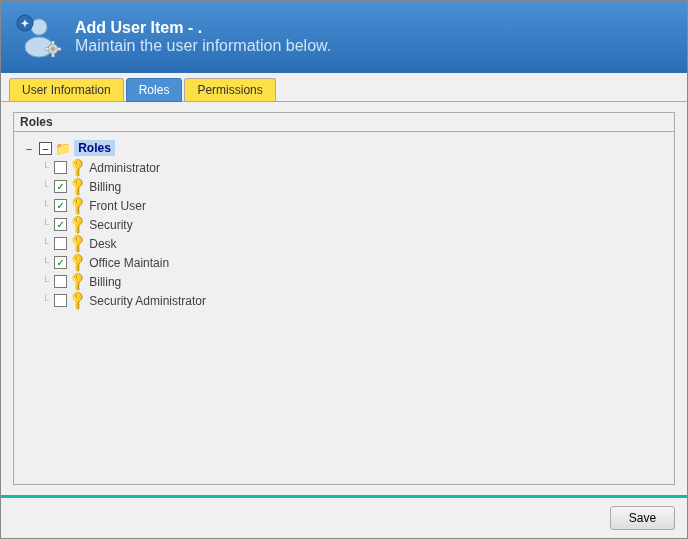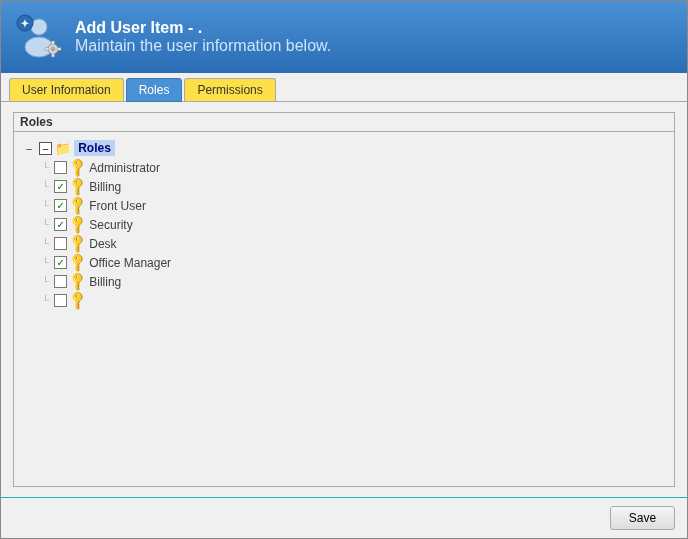--- a/index.html
+++ b/index.html
@@ -175,21 +175,21 @@
       color: #000080;
       background: #b8d4f0;
       padding: 1px 4px;
     }
     .footer {
       padding: 8px 12px;
       display: flex;
       justify-content: flex-end;
       gap: 6px;
       background: #f0f0f0;
-      border-top: 1px solid #14b8a6;
+      border-top: 3px solid #14b8a6;
     }
     .btn {
       padding: 4px 16px;
       border: 1px solid #aaa;
       background: linear-gradient(to bottom, #f5f5f5, #ddd);
       cursor: pointer;
       font-size: 12px;
       border-radius: 3px;
       min-width: 65px;
     }
@@ -294,34 +294,35 @@
             <span class="tree-line">└</span>
             <span class="checkbox"></span>
             <span class="key-icon">🔑</span>
             <span class="node-label">Desk</span>
           </div>
 
           <div class="tree-node">
             <span class="tree-line">└</span>
             <span class="checkbox checked"></span>
             <span class="key-icon">🔑</span>
-            <span class="node-label">Office Manager</span>
+            <span class="node-label">Office Maintain</span>
           </div>
 
           <div class="tree-node">
             <span class="tree-line">└</span>
             <span class="checkbox"></span>
             <span class="key-icon">🔑</span>
             <span class="node-label">Billing</span>
           </div>
 
           <div class="tree-node">
             <span class="tree-line">└</span>
             <span class="checkbox"></span>
             <span class="key-icon">🔑</span>
+            <span class="node-label">Security Administrator</span>
           </div>
         </div>
       </div>
     </div>
   </div>
 
   <div class="footer">
     <button class="btn">Save</button>
   </div>
 </div>

